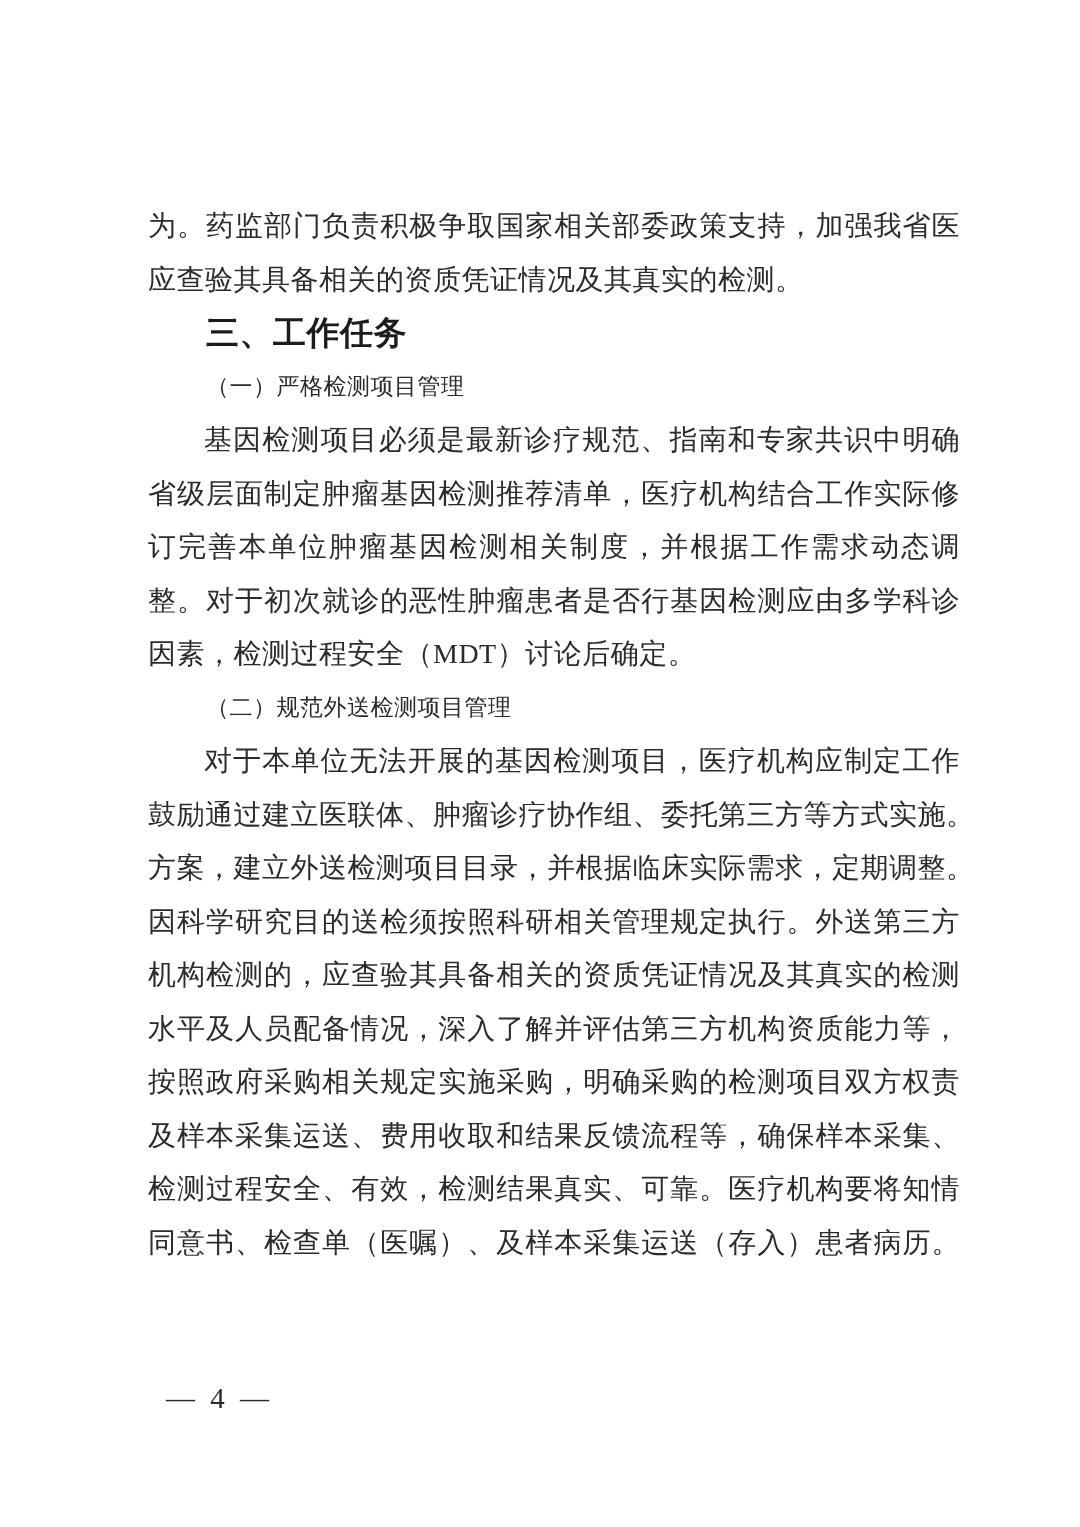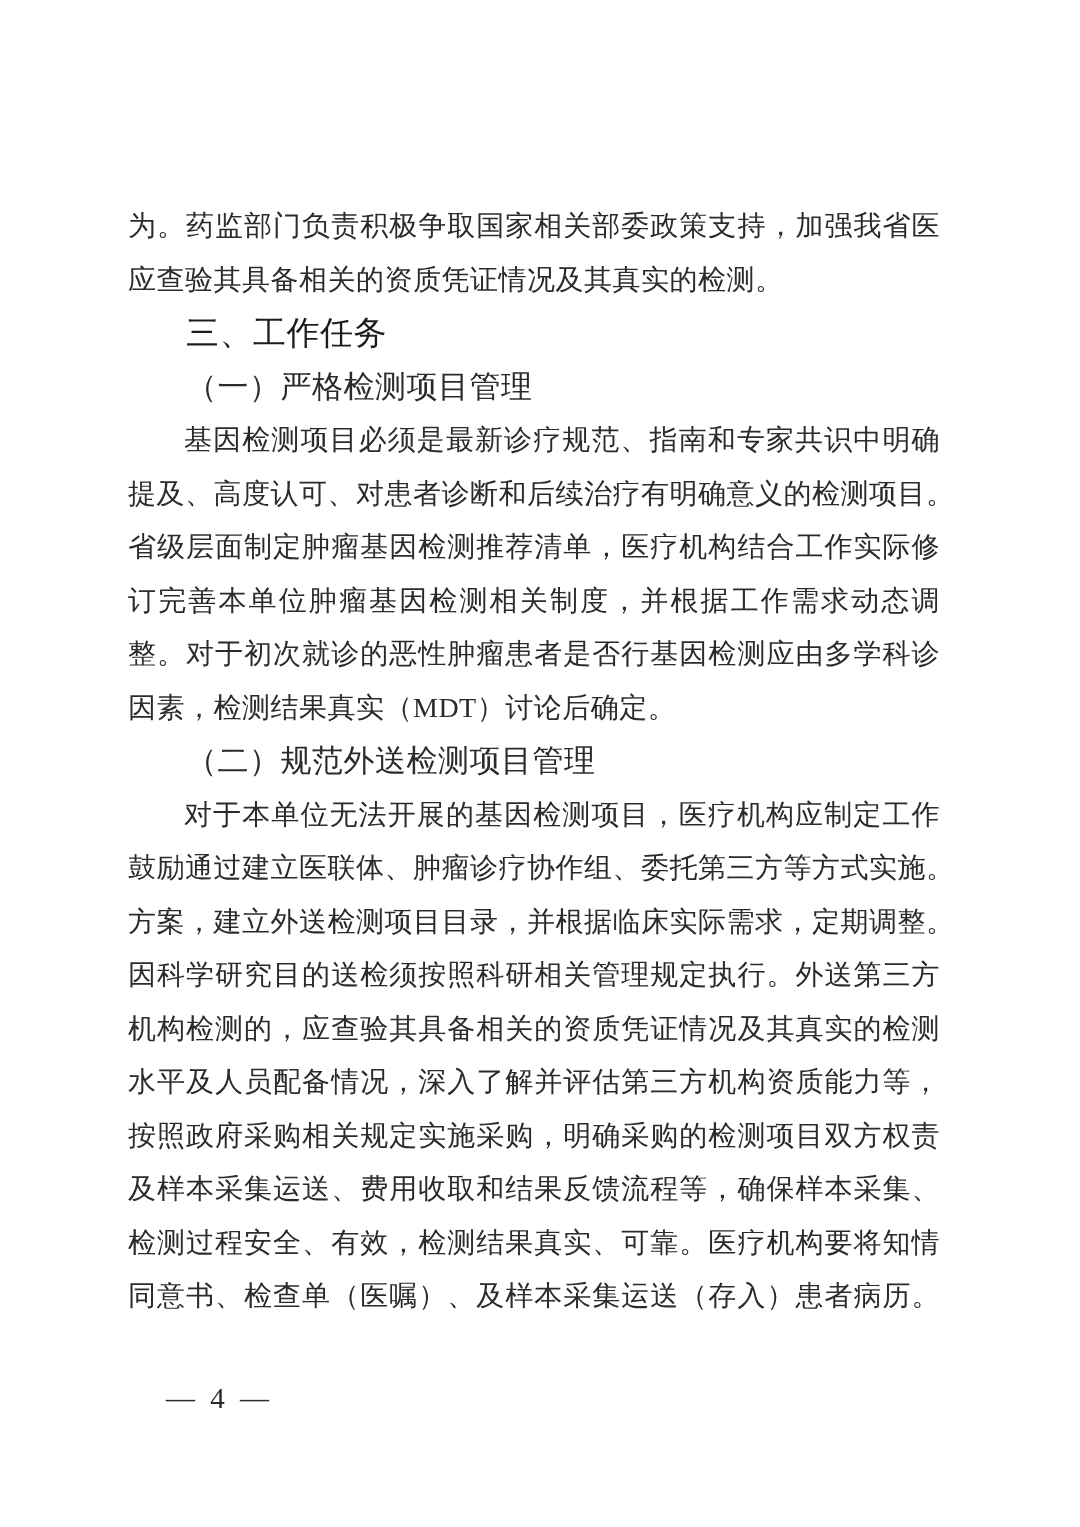--- a/index.html
+++ b/index.html
@@ -12,21 +12,21 @@
     width: 1080px;
     height: 1527px;
     margin: 0 auto;
     background: var(--page-bg, #ffffff);
     color: var(--text-color, #2b2b2b);
     font-family: "Liberation Serif", "DejaVu Serif", serif;
     overflow: hidden;
   }
   .content {
     position: absolute;
-    left: 128px;
+    left: 148px;
     top: 199px;
     width: 812px;
   }
   .line {
     height: 53.5px;
     line-height: 53.5px;
     font-size: 28px;
     white-space: nowrap;
     letter-spacing: 0.5px;
   }
@@ -40,29 +40,29 @@
   .end {
     text-align: left;
     text-align-last: left;
   }
   
   .indent {
     text-indent: 56px;
   }
   .heading {
     font-family: "Liberation Sans", "DejaVu Sans", sans-serif;
-    font-weight: normal;
+    font-weight: bold;
     font-size: 33px;
     padding-left: 58px;
     text-align: center;
     text-align-last: left;
     color: #1c1c1c;
   }
   .sub {
-    font-size: 31px;
+    font-size: 23px;
     padding-left: 58px;
     text-align: right;
     text-align-last: left;
   }
   .footer {
     position: absolute;
     left: 166px;
     top: 1376px;
     font-size: 29px;
     line-height: 44px;
@@ -73,25 +73,24 @@
 </head>
 <body>
 
 <div class="page">
   <div class="content">
     <div class="line just">为。药监部门负责积极争取国家相关部委政策支持，加强我省医</div>
     <div class="line end">应查验其具备相关的资质凭证情况及其真实的检测。</div>
     <div class="line heading">三、工作任务</div>
     <div class="line sub">（一）严格检测项目管理</div>
     <div class="line just indent">基因检测项目必须是最新诊疗规范、指南和专家共识中明确</div>
-    <div class="line just">提及、高度认可、对患者诊断和后续治疗有明确意义的检测项目。</div>
     <div class="line just">省级层面制定肿瘤基因检测推荐清单，医疗机构结合工作实际修</div>
     <div class="line just">订完善本单位肿瘤基因检测相关制度，并根据工作需求动态调</div>
     <div class="line just">整。对于初次就诊的恶性肿瘤患者是否行基因检测应由多学科诊</div>
-    <div class="line end">因素，检测结果真实（MDT）讨论后确定。</div>
+    <div class="line end">因素，检测过程安全（MDT）讨论后确定。</div>
     <div class="line sub">（二）规范外送检测项目管理</div>
     <div class="line just indent">对于本单位无法开展的基因检测项目，医疗机构应制定工作</div>
     <div class="line just">鼓励通过建立医联体、肿瘤诊疗协作组、委托第三方等方式实施。</div>
     <div class="line just">方案，建立外送检测项目目录，并根据临床实际需求，定期调整。</div>
     <div class="line just">因科学研究目的送检须按照科研相关管理规定执行。外送第三方</div>
     <div class="line just">机构检测的，应查验其具备相关的资质凭证情况及其真实的检测</div>
     <div class="line just">水平及人员配备情况，深入了解并评估第三方机构资质能力等，</div>
     <div class="line just">按照政府采购相关规定实施采购，明确采购的检测项目双方权责</div>
     <div class="line just">及样本采集运送、费用收取和结果反馈流程等，确保样本采集、</div>
     <div class="line just">检测过程安全、有效，检测结果真实、可靠。医疗机构要将知情</div>

